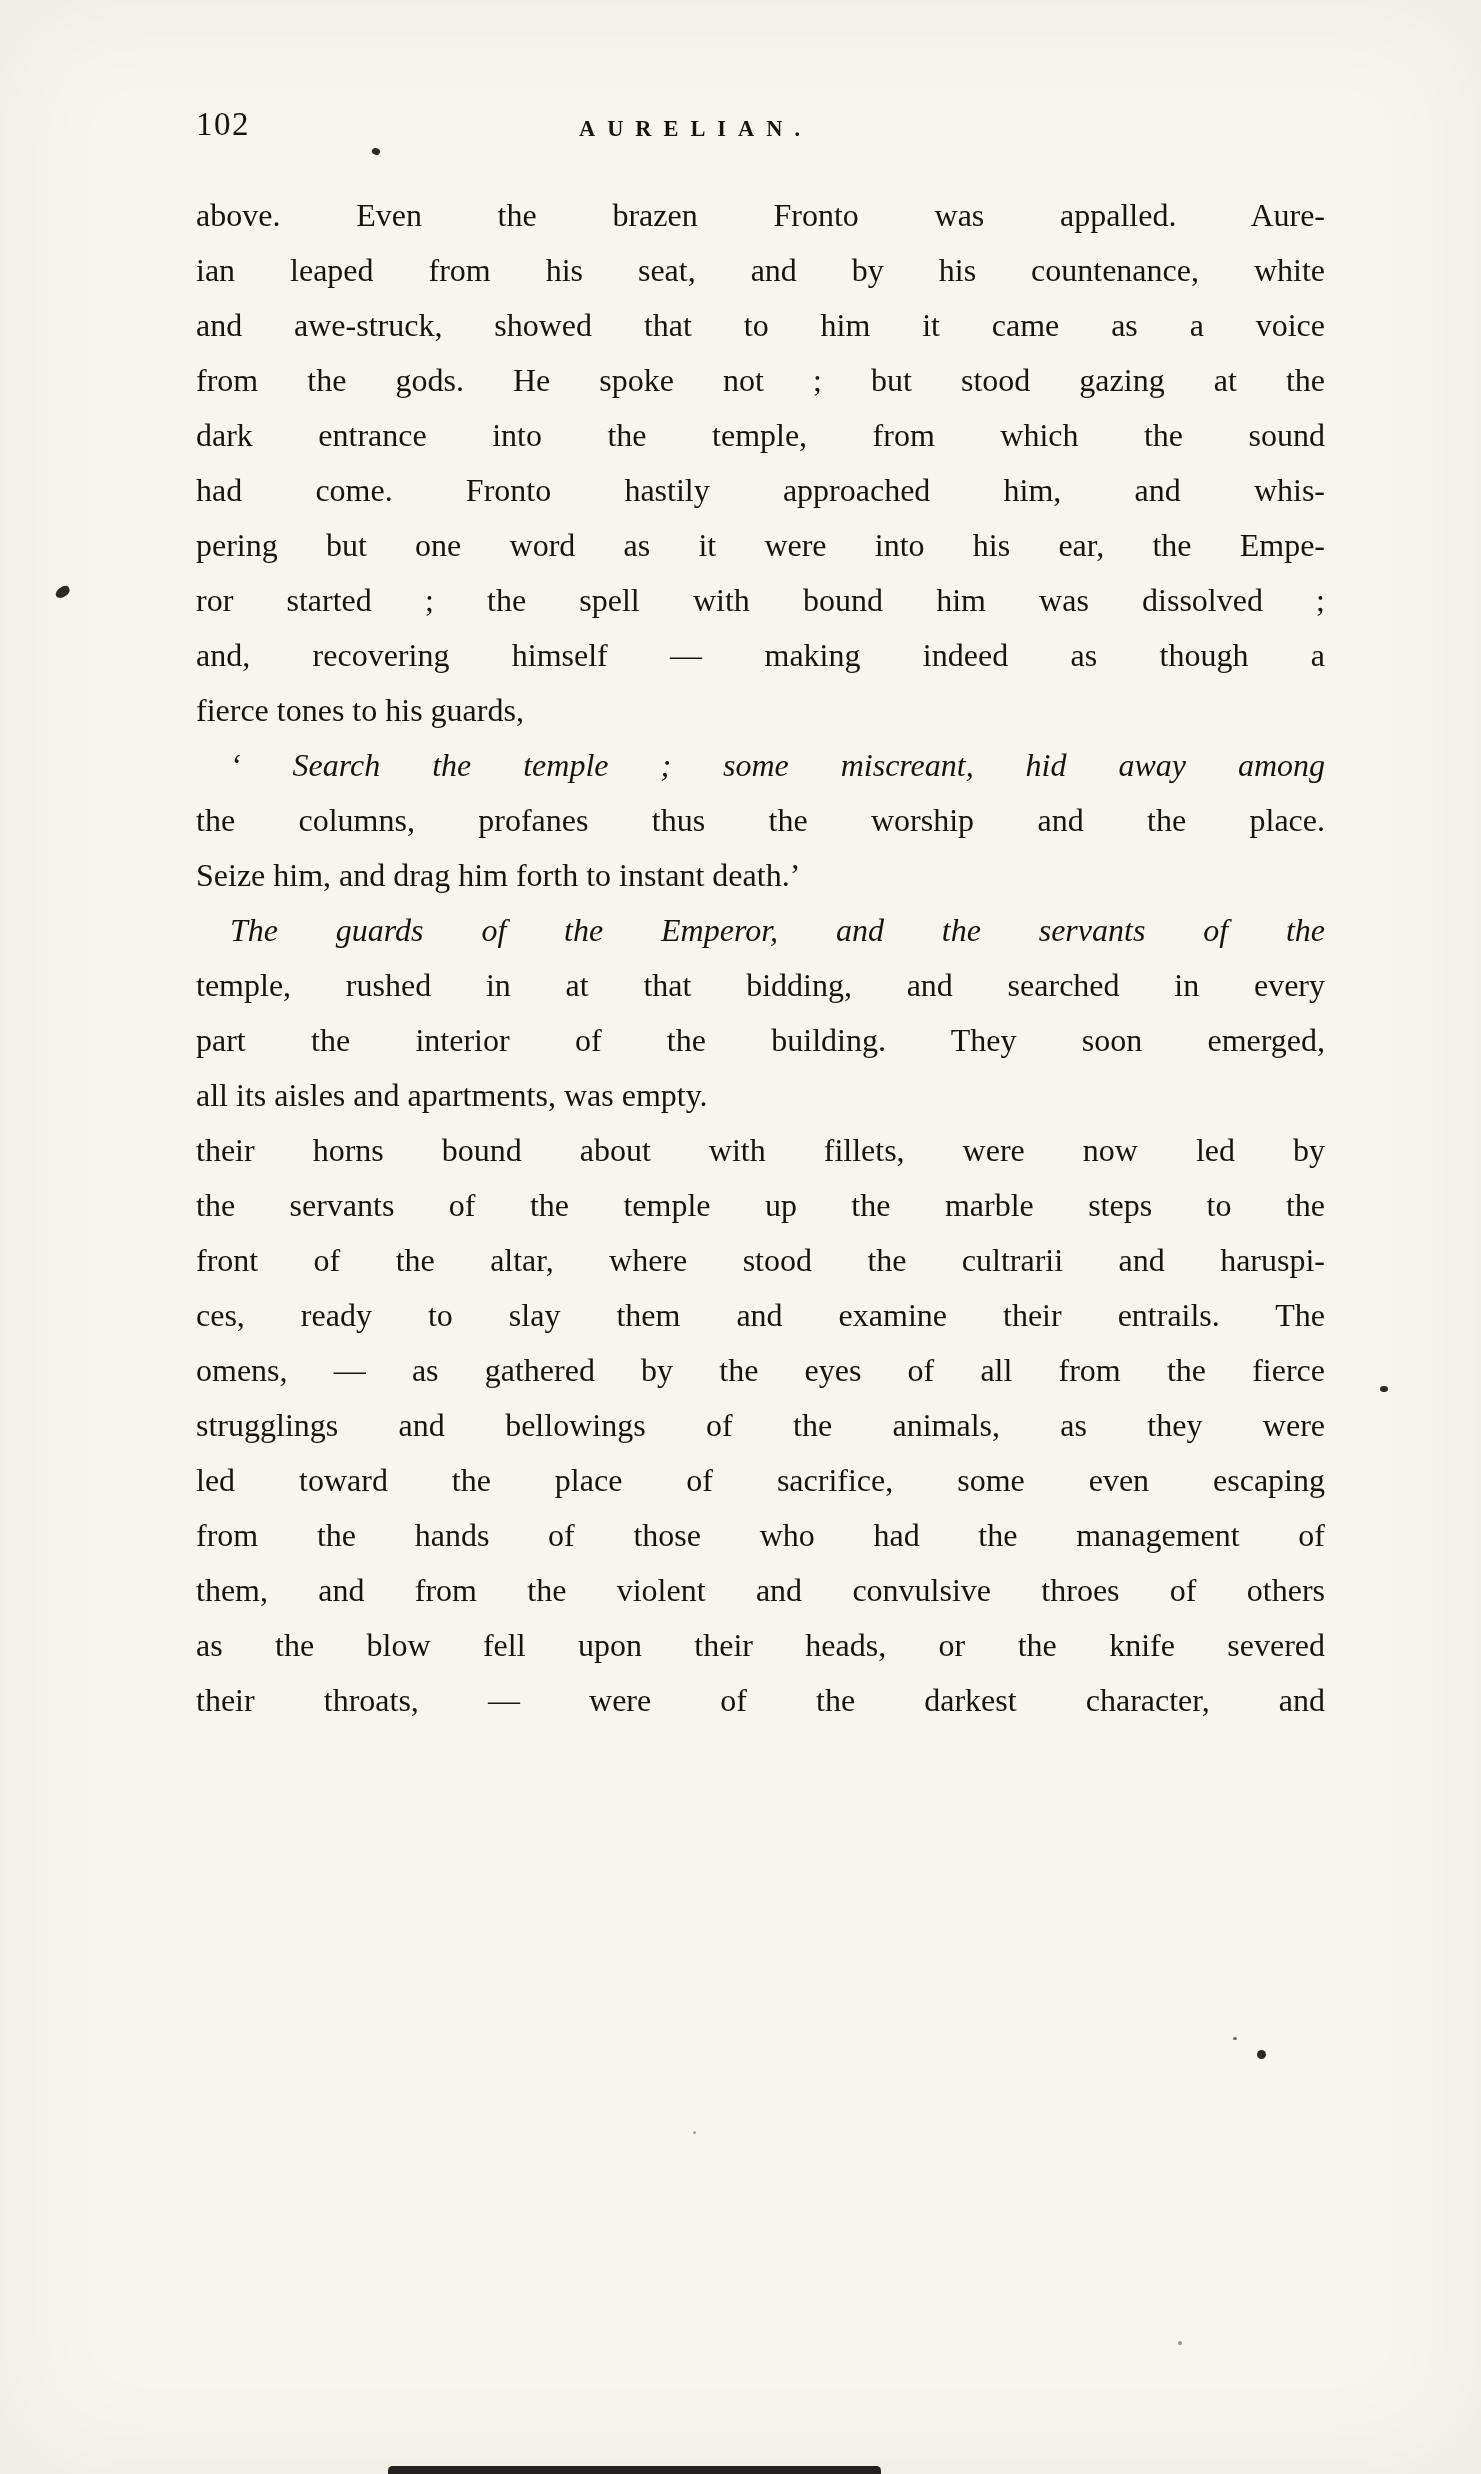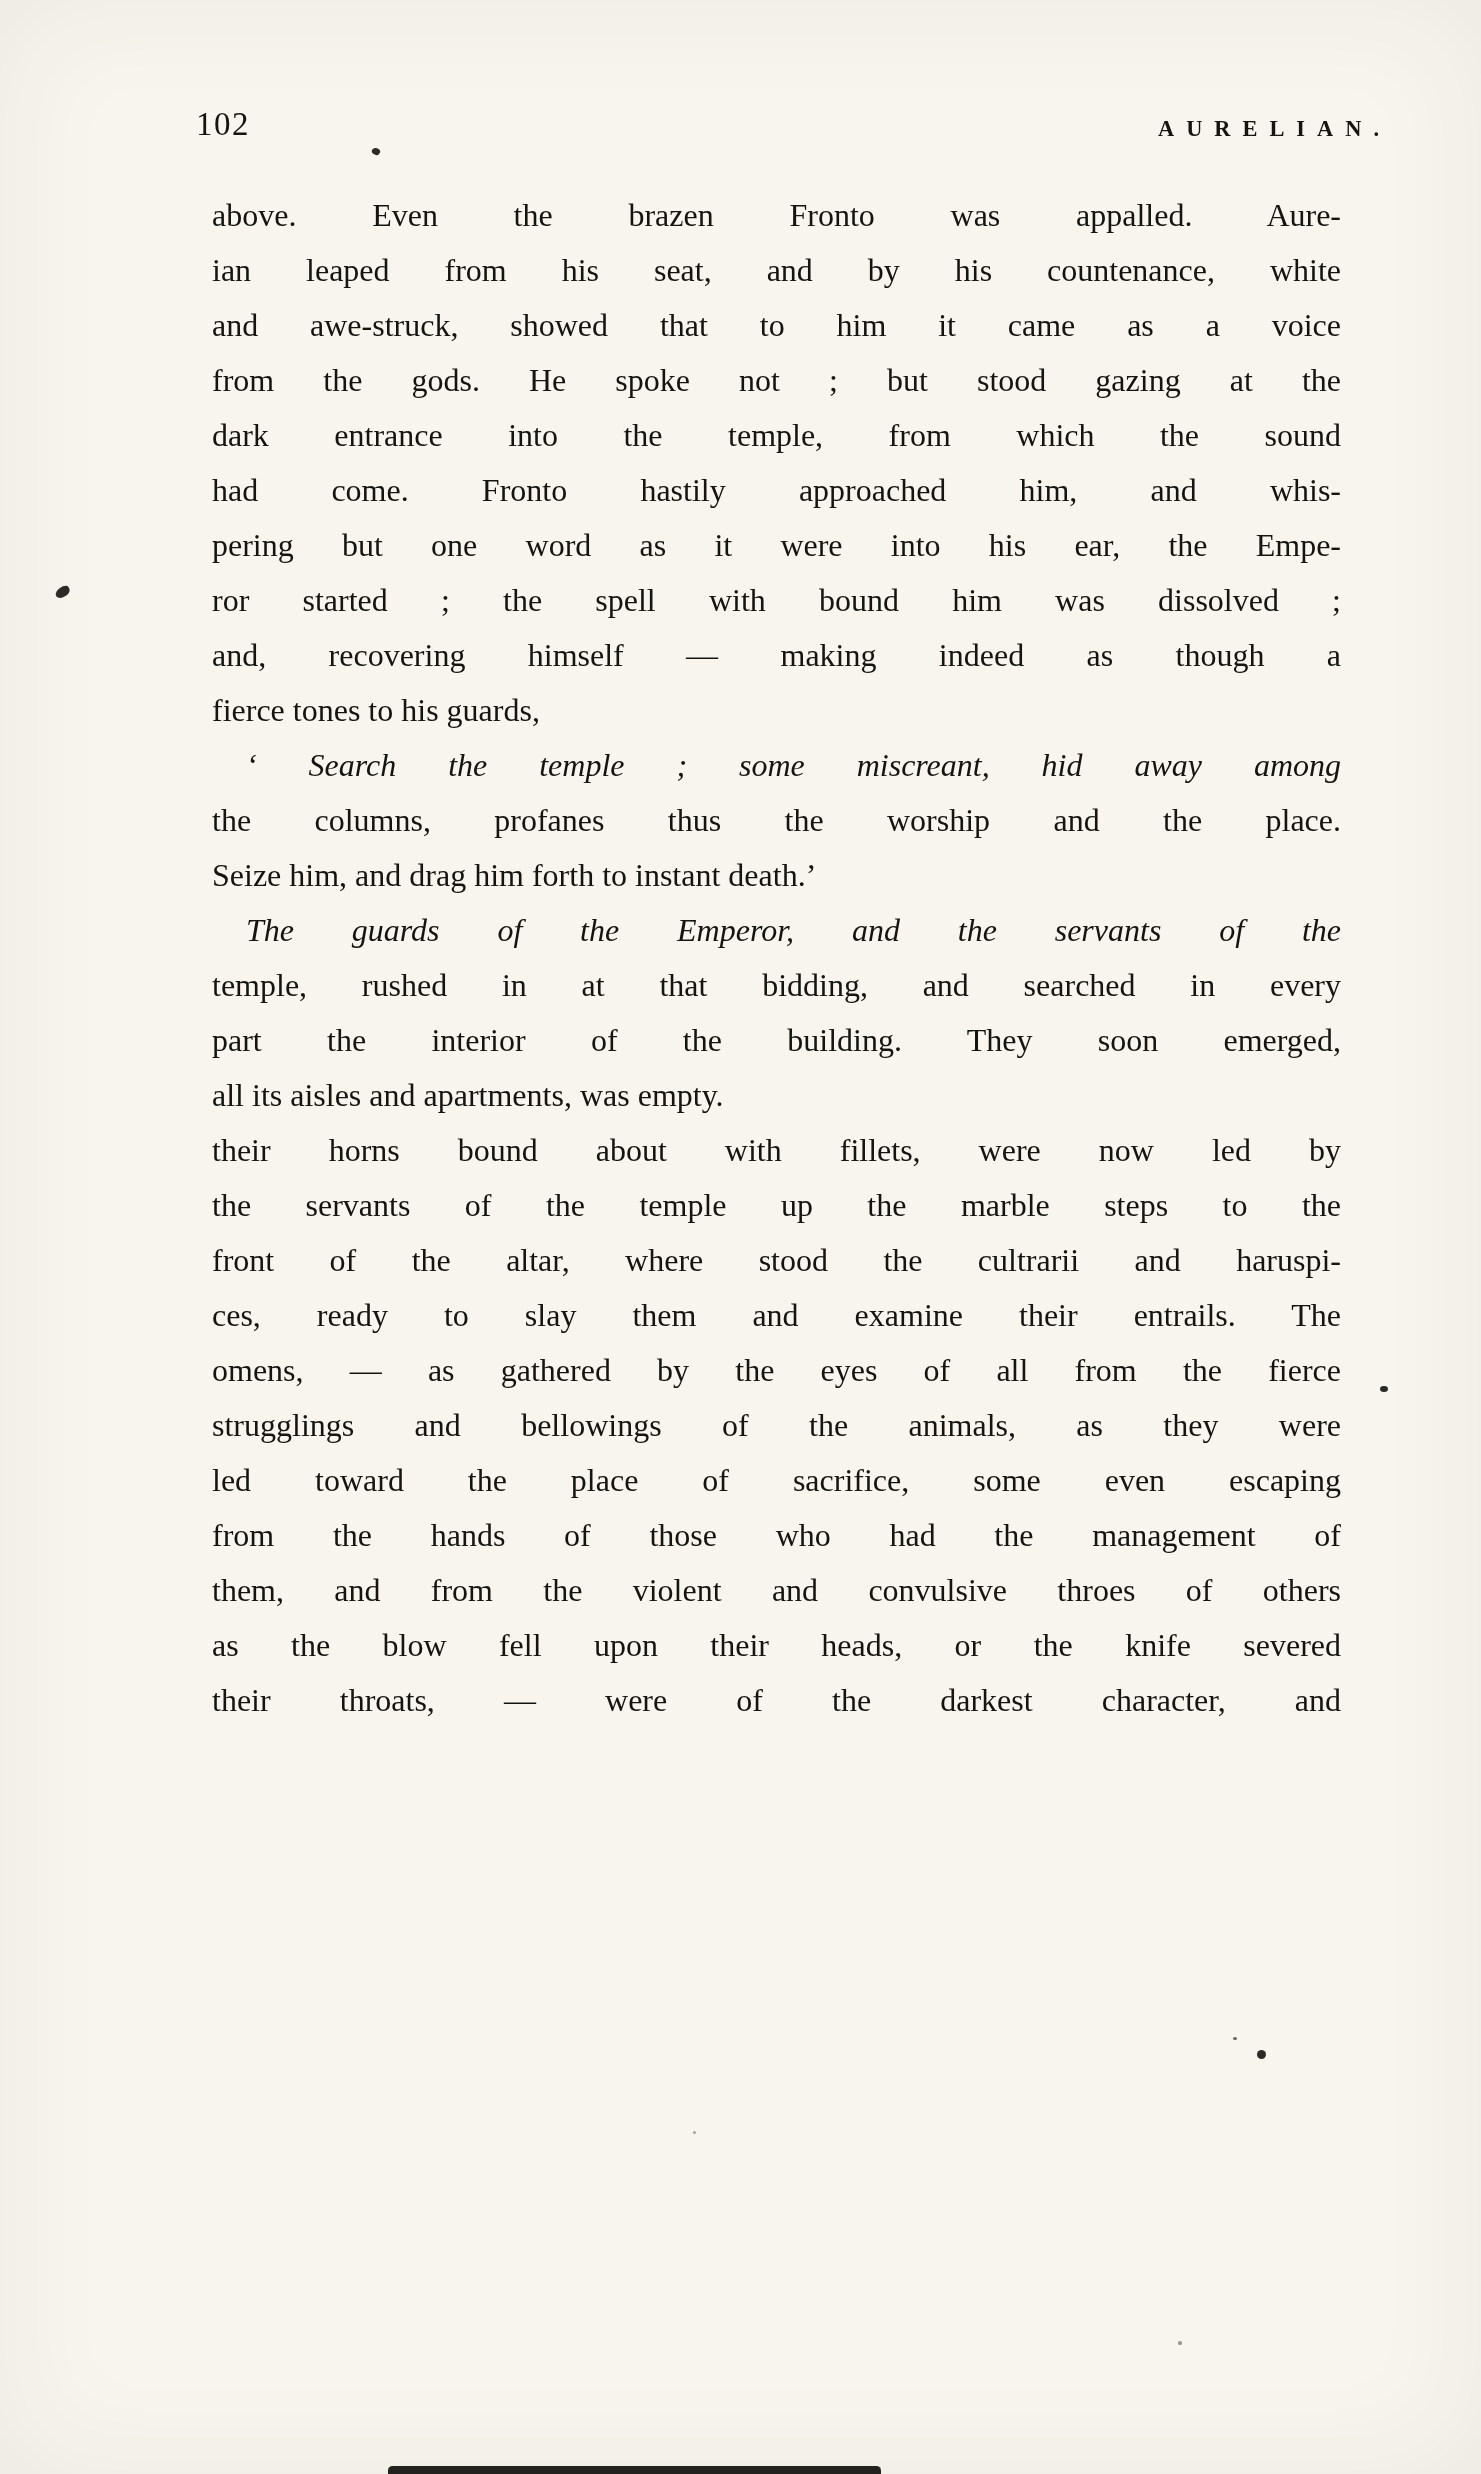--- a/index.html
+++ b/index.html
@@ -25,33 +25,32 @@
     left: 196px;
     top: 106px;
     font-size: 33px;
     letter-spacing: 1.5px;
   }
   .running-title {
     position: absolute;
     left: 0;
     right: 90px;
     top: 116px;
-    text-align: right;
+    text-align: center;
     font-size: 22.4px;
     font-weight: 700;
     letter-spacing: 12px;
   }
   .page-text {
     position: absolute;
     left: 196px;
     top: 188px;
     width: 1129px;
     font-size: 32px;
     line-height: 55px;
-    margin-left: 16px;
   }
   .paragraph { margin: 0; }
   .line {
     text-align: justify;
     text-align-last: justify;
     text-justify: inter-word;
     white-space: normal;
   }
   .line.last { text-align-last: left; }
   .line.indent { text-indent: 34px; font-style: italic; }

